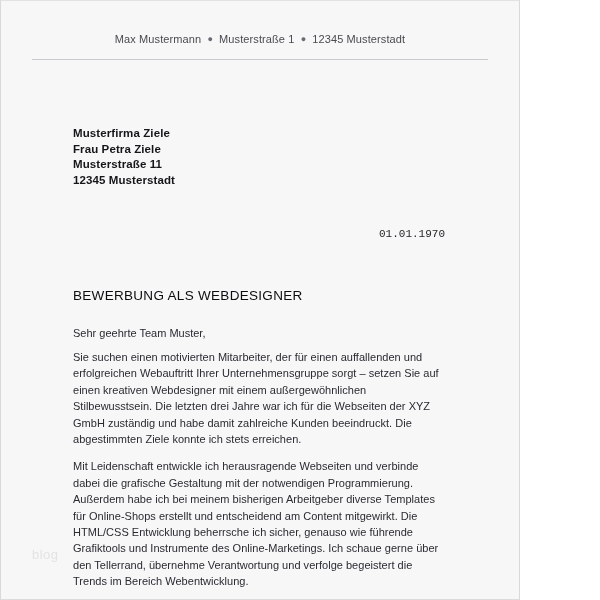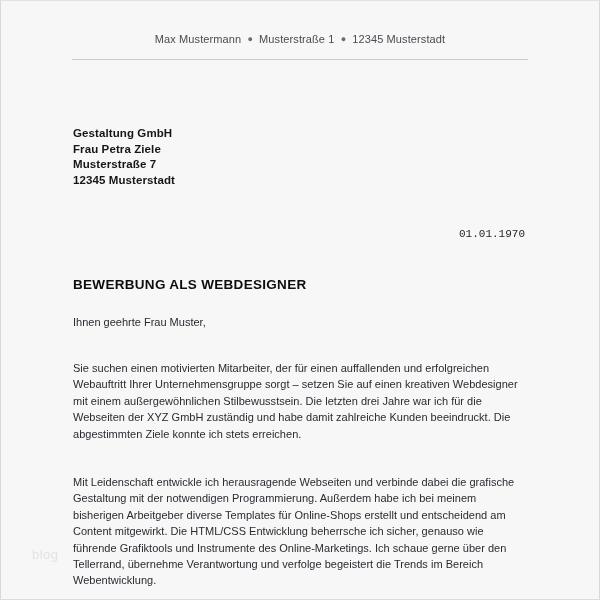--- a/index.html
+++ b/index.html
@@ -11,21 +11,21 @@
     width: 600px;
     height: 600px;
     overflow: hidden;
     font-family: "Liberation Sans", sans-serif;
   }
 
   
   .page {
     position: relative;
     box-sizing: border-box;
-    width: 600px;
+    width: 520px;
     height: 600px;
     background: #f7f7f7;
     border-left: 1px solid #d9d9d9;
     border-right: 1px solid #d9d9d9;
     border-top: 1px solid #e2e2e2;
     border-bottom: 1px solid #dcdcdc;
     overflow: hidden;
   }
 
   
@@ -84,35 +84,35 @@
   .date {
     margin-top: 40px;
     text-align: right;
     font-size: 11px;
     color: #26262c;
     padding-right: 2px;
     font-family: Liberation Mono, monospace;
   }
 
   .headline {
-    margin-top: 37px;
+    margin-top: 48px;
     font-size: 13.5px;
-    font-weight: bold;
+    font-weight: normal;
     color: #0d0d10;
     letter-spacing: 0.3px;
   }
 
   .salutation {
     margin-top: 24px;
     font-size: 11px;
     color: #2a2a32;
   }
 
   .para {
-    margin-top: 32px;
+    margin-top: 10px;
     font-size: 11px;
     color: #2a2a32;
     line-height: 16.4px;
     text-align: left;
     letter-spacing: 0.02px;
   }
 </style>
 </head>
 <body>
 
@@ -127,30 +127,30 @@
       <span>Musterstraße 1</span>
       <span class="sep">●</span>
       <span>12345 Musterstadt</span>
     </div>
     <div class="rule"></div>
   </div>
 
   <div class="content">
 
     <div class="recipient">
-      <div>Gestaltung GmbH</div>
+      <div>Musterfirma Ziele</div>
       <div>Frau Petra Ziele</div>
-      <div>Musterstraße 7</div>
+      <div>Musterstraße 11</div>
       <div>12345 Musterstadt</div>
     </div>
 
     <div class="date">01.01.1970</div>
 
     <div class="headline">BEWERBUNG ALS WEBDESIGNER</div>
 
-    <div class="salutation">Ihnen geehrte Frau Muster,</div>
+    <div class="salutation">Sehr geehrte Team Muster,</div>
 
     <p class="para">Sie suchen einen motivierten Mitarbeiter, der für einen auffallenden und erfolgreichen Webauftritt Ihrer Unternehmensgruppe sorgt – setzen Sie auf einen kreativen Webdesigner mit einem außergewöhnlichen Stilbewusstsein. Die letzten drei Jahre war ich für die Webseiten der XYZ GmbH zuständig und habe damit zahlreiche Kunden beeindruckt. Die abgestimmten Ziele konnte ich stets erreichen.</p>
     <p class="para">Mit Leidenschaft entwickle ich herausragende Webseiten und verbinde dabei die grafische Gestaltung mit der notwendigen Programmierung. Außerdem habe ich bei meinem bisherigen Arbeitgeber diverse Templates für Online-Shops erstellt und entscheidend am Content mitgewirkt. Die HTML/CSS Entwicklung beherrsche ich sicher, genauso wie führende Grafiktools und Instrumente des Online-Marketings. Ich schaue gerne über den Tellerrand, übernehme Verantwortung und verfolge begeistert die Trends im Bereich Webentwicklung.</p>
     <p class="para">Ab dem XX.XX.XXXX könnte ich Ihr Team unterstützen und mit Ihnen gemeinsam die Zukunft gestalten. Mich reizen die führende Stellung Ihres Unternehmens in Europa sowie dessen Innovationstrieb. Ich bin sicher, auch Sie mit meinen Fähigkeiten zu überzeugen und ein Impulsgeber für Ihre Firma zu sein!</p>
 
   </div>
 </div>
 
 </body></html>

